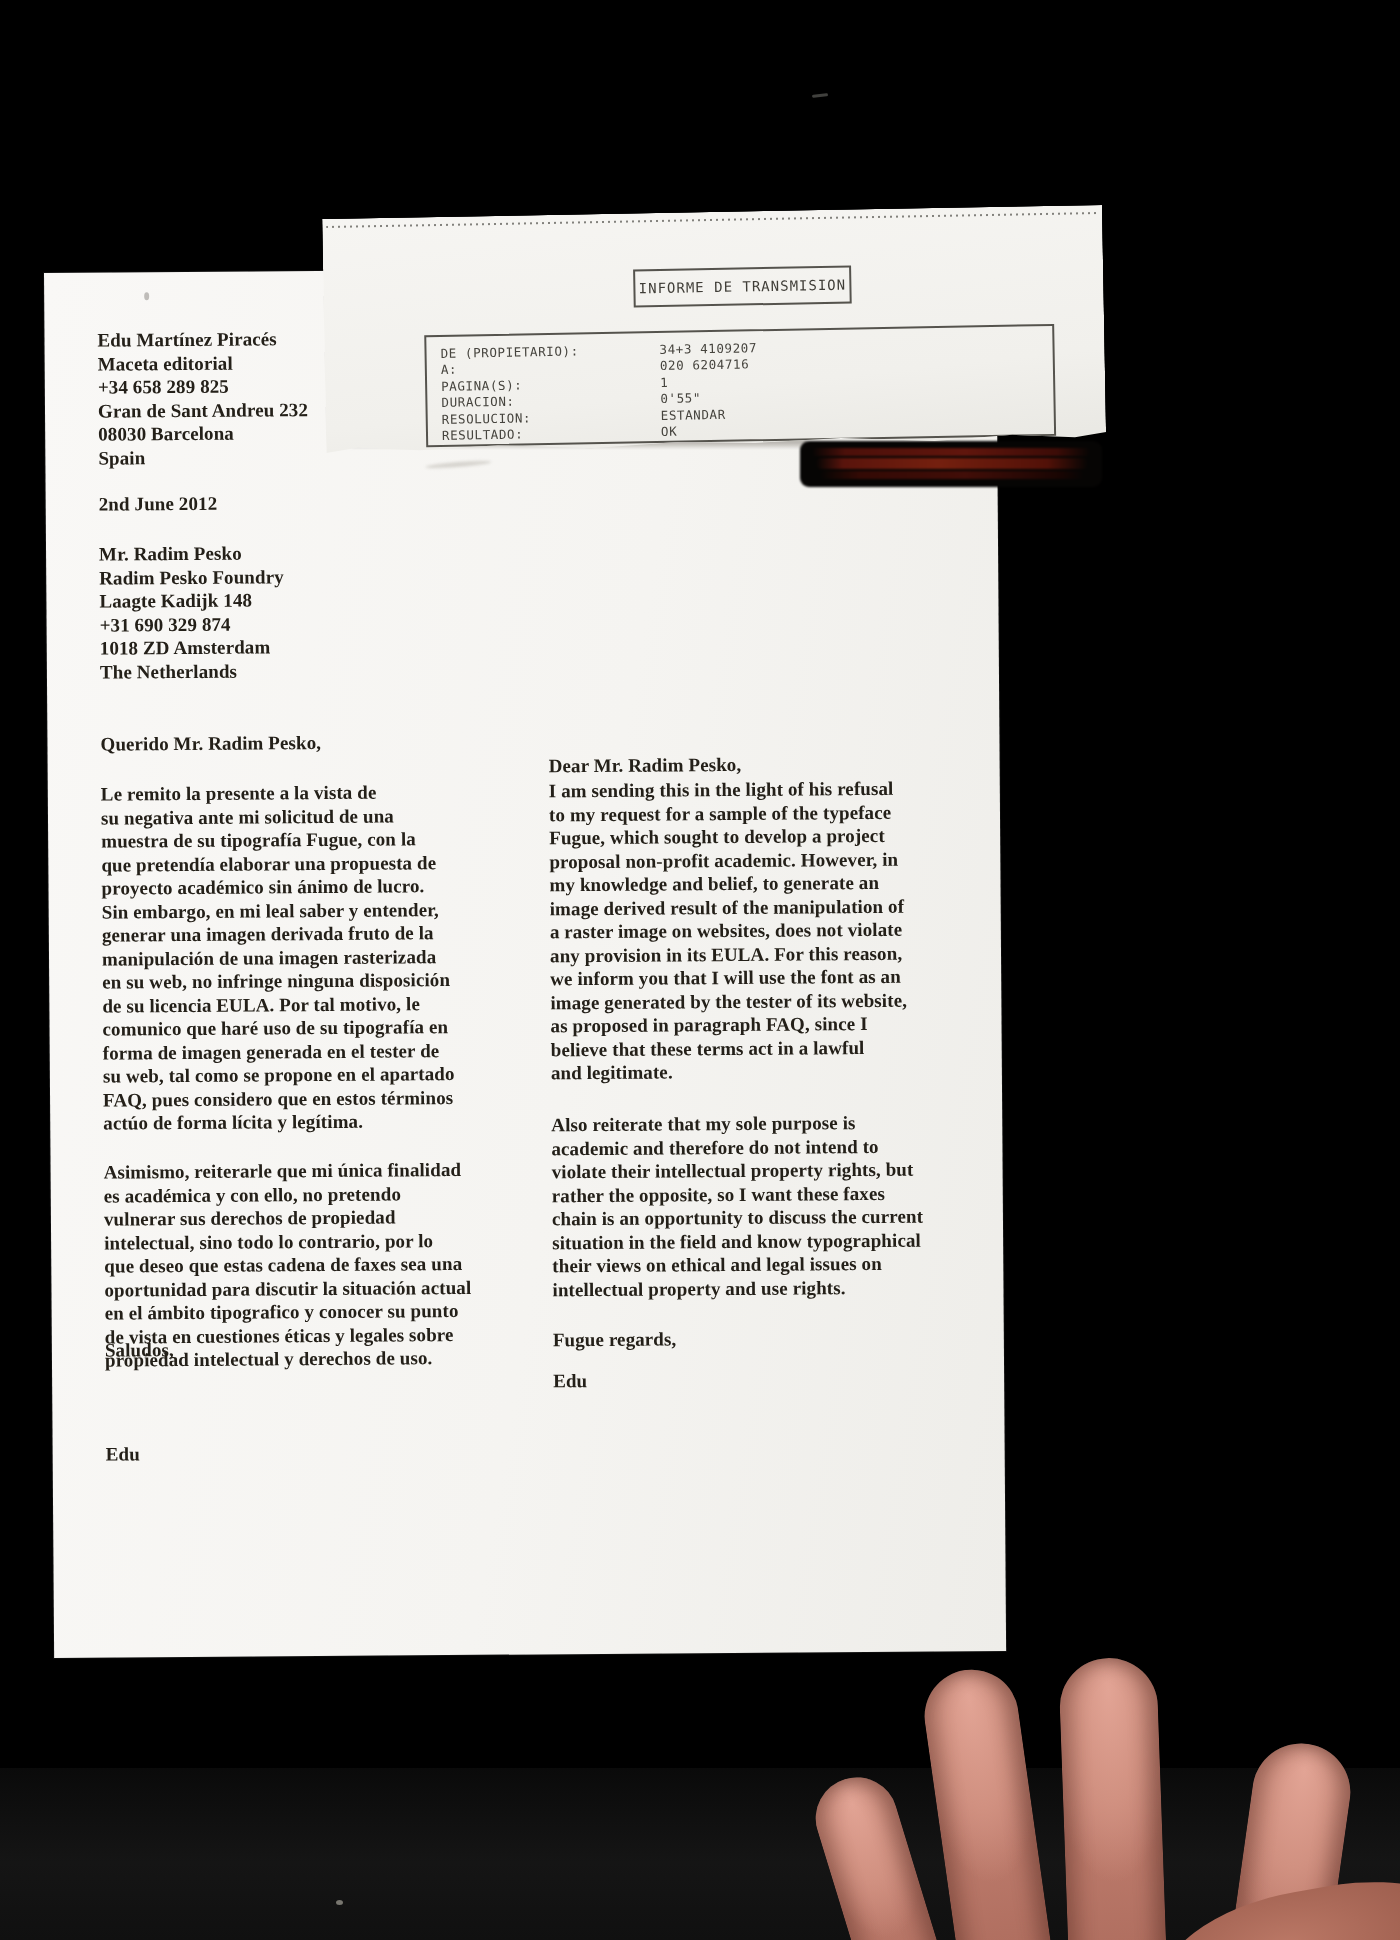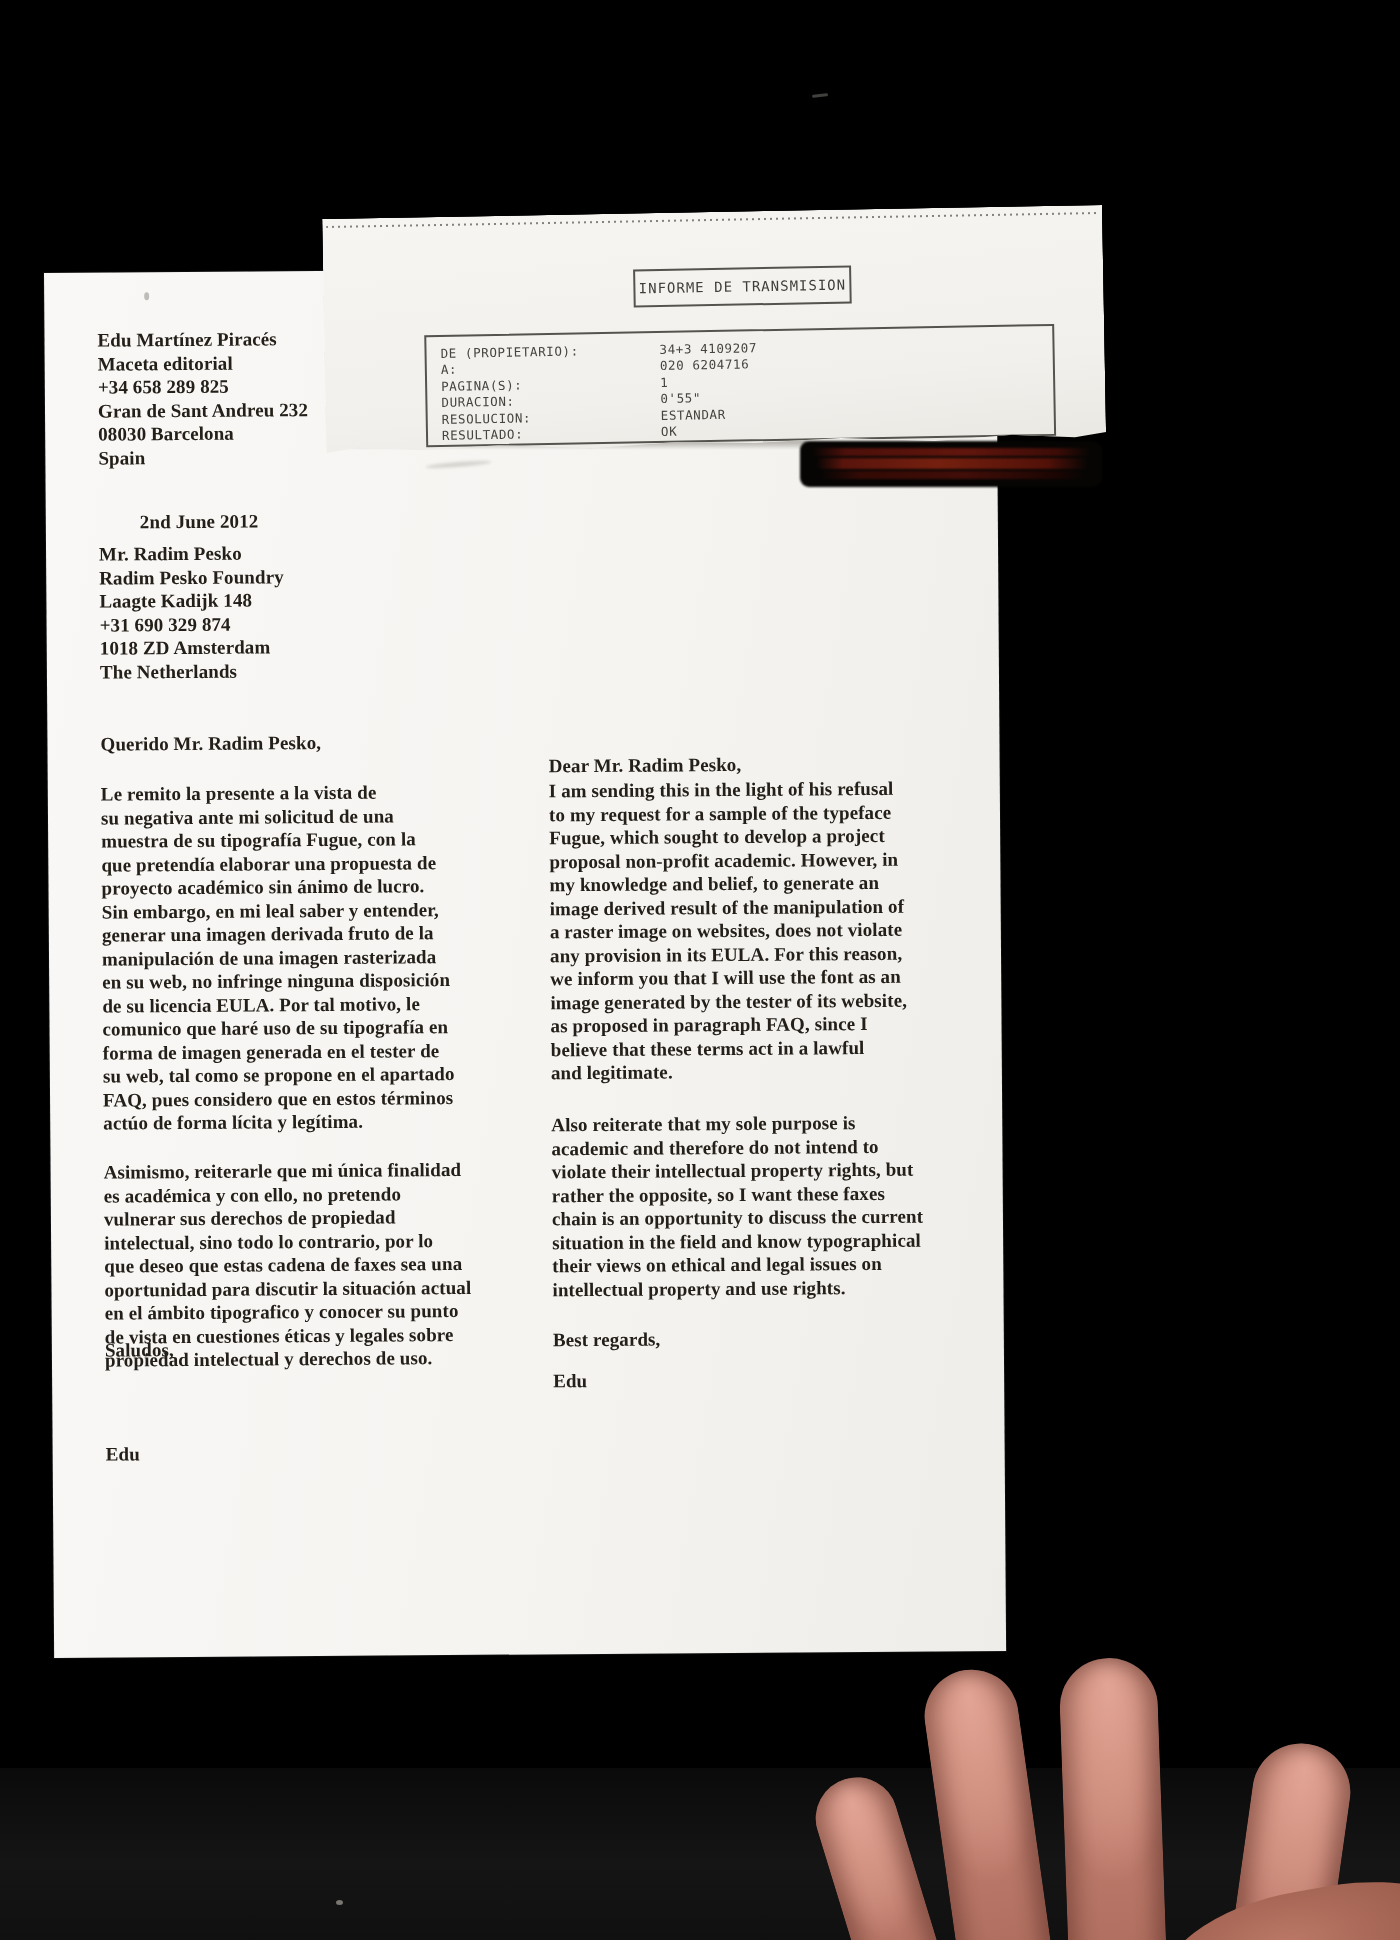--- a/index.html
+++ b/index.html
@@ -88,21 +88,21 @@
   <div class="letter-sheet">
     <div class="paper-mark" style="left:100px;top:20px;width:5px;height:8px;"></div>
     <div class="scratch"></div>
 
     <div class="ltxt" style="left:53px;top:56px;">Edu Martínez Piracés
 Maceta editorial
 +34 658 289 825
 Gran de Sant Andreu 232
 08030 Barcelona
 Spain</div>
-    <div class="ltxt" style="left:53px;top:238px;margin-left:41px;">2nd June 2012</div>
+    <div class="ltxt" style="left:53px;top:220px;">2nd June 2012</div>
     <div class="ltxt" style="left:53px;top:270px;">Mr. Radim Pesko
 Radim Pesko Foundry
 Laagte Kadijk 148
 +31 690 329 874
 1018 ZD Amsterdam
 The Netherlands</div>
 
     <div class="ltxt" style="left:53px;top:460px;">Querido Mr. Radim Pesko,</div>
     <div class="ltxt" style="left:53px;top:510px;">Le remito la presente a la vista de
 su negativa ante mi solicitud de una
@@ -146,21 +146,21 @@
 believe that these terms act in a lawful
 and legitimate.</div>
     <div class="ltxt" style="left:501px;top:844px;">Also reiterate that my sole purpose is
 academic and therefore do not intend to
 violate their intellectual property rights, but
 rather the opposite, so I want these faxes
 chain is an opportunity to discuss the current
 situation in the field and know typographical
 their views on ethical and legal issues on
 intellectual property and use rights.</div>
-    <div class="ltxt" style="left:501px;top:1059px;">Best regards,</div>
+    <div class="ltxt" style="left:501px;top:1059px;">Fugue regards,</div>
     <div class="ltxt" style="left:501px;top:1100px;">Edu</div>
   </div>
 
   <div class="edge-smudge"></div>
   <div class="gap-band">
     <div class="streak streak-1"></div>
     <div class="streak streak-2"></div>
     <div class="streak streak-3"></div>
   </div>
 

